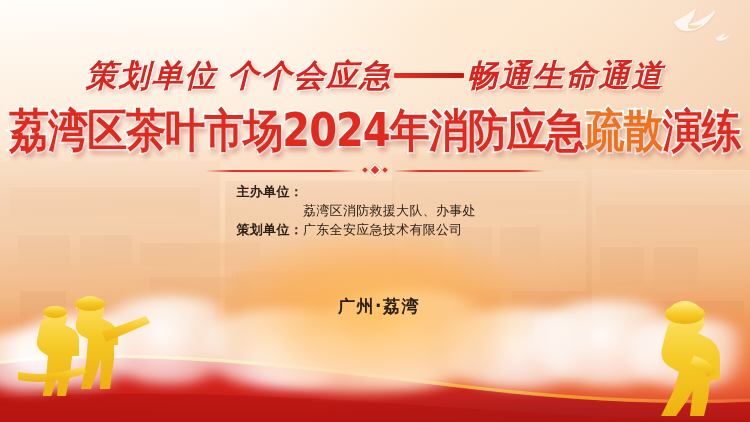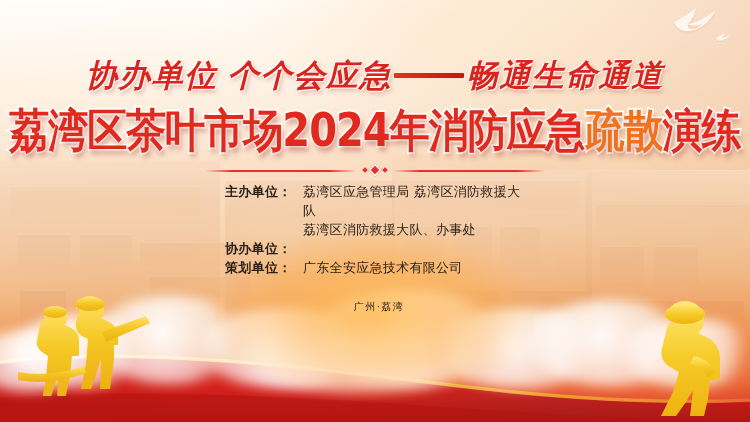--- a/index.html
+++ b/index.html
@@ -187,35 +187,36 @@
     width: 300px;
     font-size: 13px;
     line-height: 19px;
     color: #2c2118;
     font-family: "DejaVu Sans", "Liberation Sans", sans-serif;
   }
   .org-label {
     font-weight: bold;
     width: 78px;
     flex: 0 0 78px;
-    text-align: left;
+    text-align: right;
     letter-spacing: .3px;
   }
   .org-value { flex: 1; text-align: left; letter-spacing: .3px; }
   .org-row.cont .org-label { visibility: hidden; }
 
   
   .footer {
     position: absolute; left: 8px; right: 0; top: 296px;
     text-align: center;
     font-family: "DejaVu Sans", "Liberation Sans", sans-serif;
     color: #2b2018;
-    font-size: 10px;
+    font-size: 17px;
     line-height: 21px;
     letter-spacing: 1.5px;
+    font-weight: bold;
   }
 </style>
 </head>
 <body>
 
 <div class="poster">
 
   <div class="bg-photo">
 
     <div class="bld" style="left:-10px; top:10px; width:230px; height:200px;"></div>
@@ -329,48 +330,46 @@
     </defs>
     <g fill="url(#gsil2)">
       <path d="M30 22 c0-11 8-19 19-19 c11 0 19 8 19 19 c0 6-2 10-6 13 l10 5 c8 4 12 12 12 21 l0 20 l-10 2 l-2 18 l-4 17 l-14 0 l3-26 l-7 12 l-10 14 l-15 0 l12-24 l6-20 l-9-5 c-7-4-10-11-8-19 l5-20 c2-6 6-8 11-8 Z"></path>
       <ellipse cx="49" cy="16" rx="20" ry="10"></ellipse>
 
       <path d="M58 58 c10 2 18 8 22 16 l-8 5 c-4-7-10-11-18-13 Z"></path>
     </g>
   </svg>
 
   <div class="slogan">
-    <span>协办单位  个个会应急</span><span class="dash"></span><span>畅通生命通道</span>
+    <span>策划单位  个个会应急</span><span class="dash"></span><span>畅通生命通道</span>
   </div>
 
   <div class="main-title">
     <span>荔湾区茶叶市场2024年消防应急</span><span class="hl">疏散</span><span>演练</span>
   </div>
 
   <div class="divider">
     <div class="ln l"></div>
     <div class="orn">
       <span class="dot"></span>
         <span class="dmd"></span>
         <span class="dot"></span>
     </div>
     <div class="ln r"></div>
   </div>
 
   <div class="orgs">
     <div class="org-row">
       <span class="org-label">主办单位：</span>
-      <span class="org-value">荔湾区应急管理局   荔湾区消防救援大队</span>
     </div>
     <div class="org-row cont">
       <span class="org-label">主办单位：</span>
       <span class="org-value">荔湾区消防救援大队、办事处</span>
     </div>
     <div class="org-row">
-      <span class="org-label">协办单位：</span>
     </div>
     <div class="org-row">
       <span class="org-label">策划单位：</span>
       <span class="org-value">广东全安应急技术有限公司</span>
     </div>
   </div>
 
   <div class="footer">
     <div>广州·荔湾</div>
   </div>

